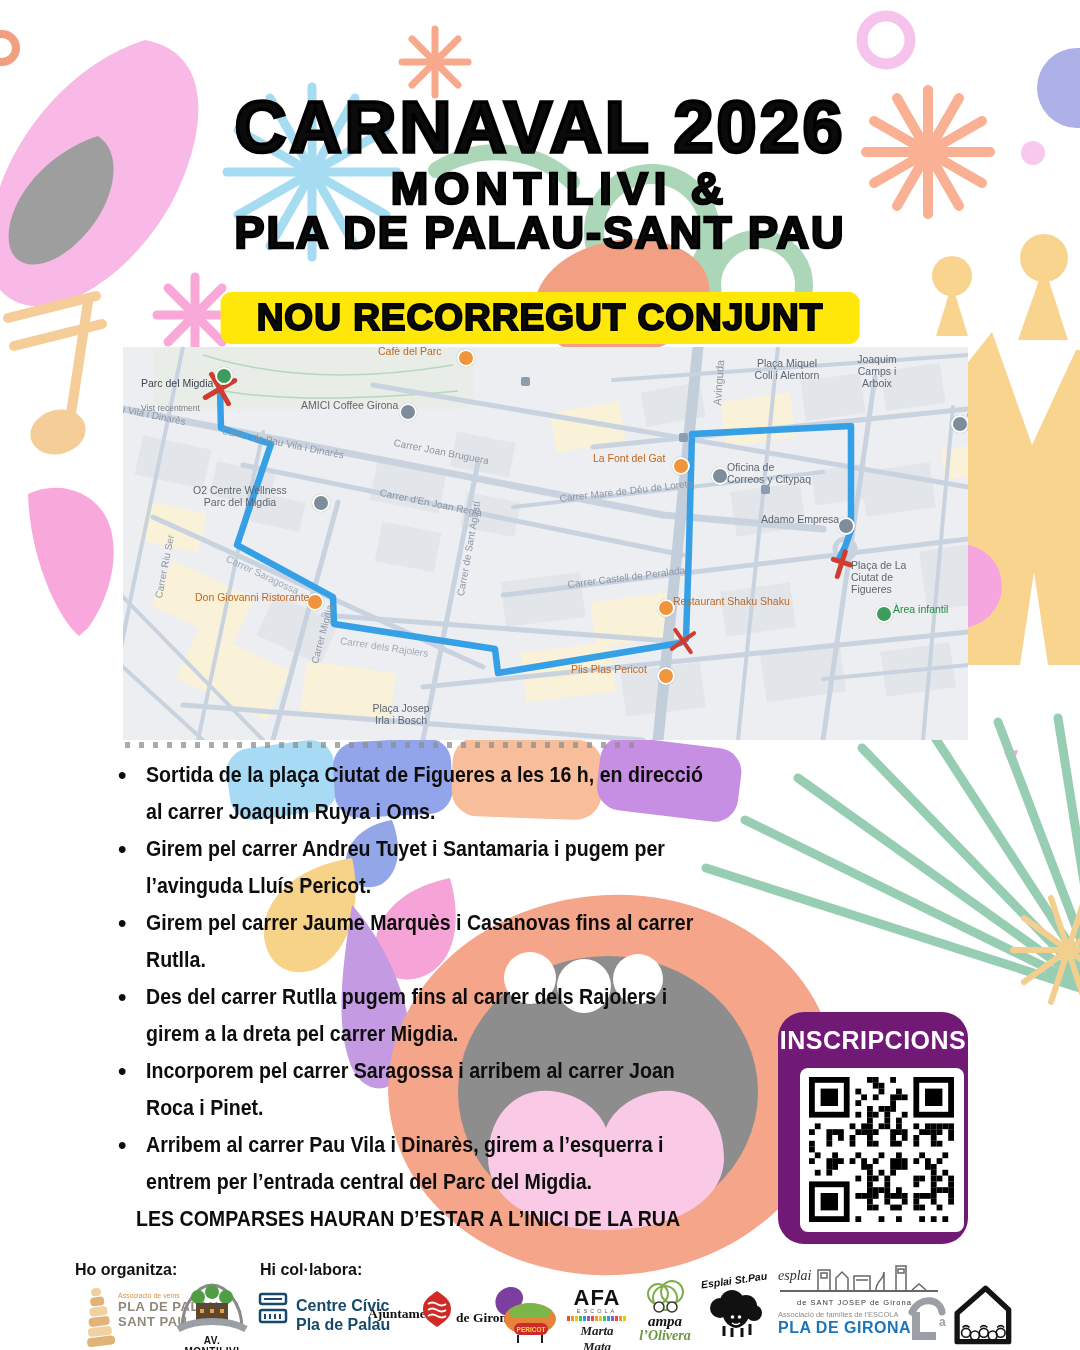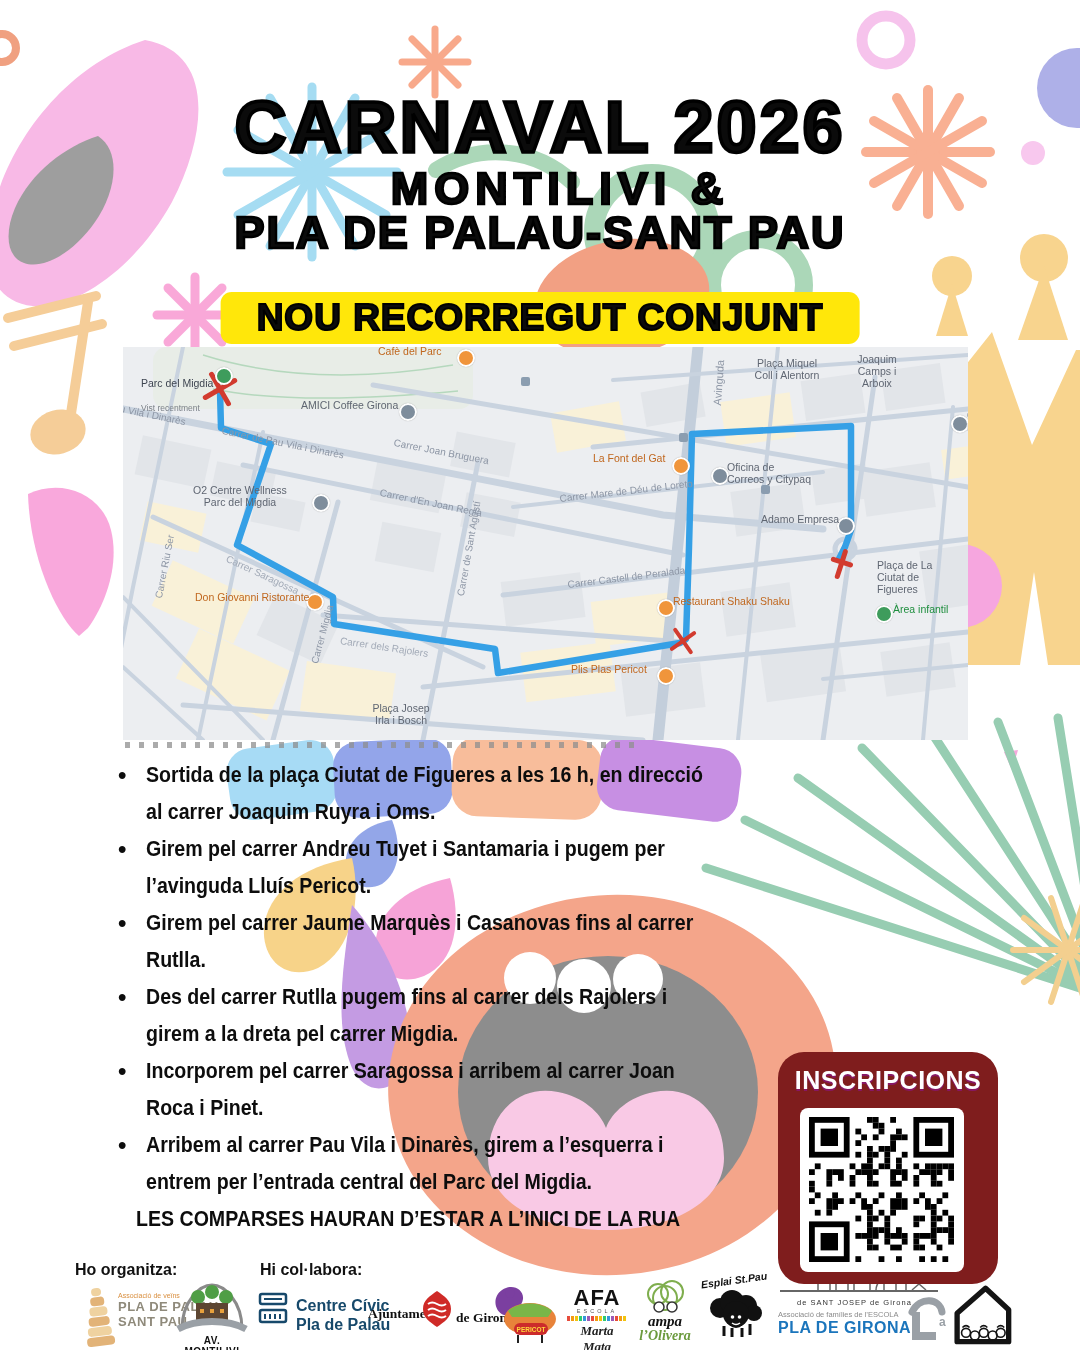--- a/index.html
+++ b/index.html
@@ -40,21 +40,21 @@
     background:repeating-linear-gradient(90deg,#8f8f8f 0 5px,transparent 5px 14px);}
   
   .bullets{left:118px;top:756px;width:810px;color:#0d0d0d;}
   .brow{display:grid;grid-template-columns:28px 1fr;}
   .bdot{font-size:24px;font-weight:bold;line-height:37px;}
   .btxt{font-size:22.5px;font-weight:bold;line-height:37px;white-space:pre-line;
         transform:scaleX(.87);transform-origin:0 0;}
   .note{margin-left:18px;font-size:22.5px;font-weight:bold;line-height:37px;
         transform:scaleX(.87);transform-origin:0 0;white-space:nowrap;}
   
-  .qr-panel{left:778px;top:1052px;width:220px;height:232px;background:#7f1d1d;border-radius:26px;}
+  .qr-panel{left:778px;top:1012px;width:190px;height:232px;background:#701a75;border-radius:26px;}
   .qr-title{position:absolute;top:14px;left:0;width:100%;text-align:center;color:#fff;
     font-size:25px;font-weight:bold;letter-spacing:.5px;text-shadow:0 2px 0 rgba(140,20,150,.6);}
   .qr-white{position:absolute;left:22px;top:56px;width:164px;height:164px;background:#fff;border-radius:8px;}
   
   .flabel{font-size:16px;font-weight:bold;color:#111;}
   .f-sp-small{font-size:7px;color:#d98f3f;}
   .f-sp-big{font-size:13px;font-weight:bold;color:#8f8a7b;line-height:15px;letter-spacing:.5px;}
   .f-mont{font-size:10px;font-weight:bold;color:#111;text-align:center;letter-spacing:.5px;}
   .f-cc{font-size:16px;font-weight:bold;color:#17496b;line-height:19px;}
   .f-aj{font-family:"Liberation Serif",serif;font-size:13.5px;font-weight:bold;color:#111;}
@@ -331,21 +331,21 @@
   <div class="lbl poi-lbl" style="left:448px;top:316px;">Plis Plas Pericot</div>
   <div class="lbl poi-lbl" style="left:470px;top:105px;">La Font del Gat</div>
   <div class="lbl pl" style="left:618px;top:10px;width:92px;">Plaça Miquel
 Coll i Alentorn</div>
   <div class="lbl pl" style="left:724px;top:6px;width:60px;">Joaquim
 Camps i
 Arboix</div>
   <div class="lbl pl pl-left" style="left:604px;top:114px;">Oficina de
 Correos y Citypaq</div>
   <div class="lbl pl" style="left:638px;top:166px;white-space:nowrap;">Adamo Empresa</div>
-  <div class="lbl pl pl-left" style="left:728px;top:212px;margin-left:26px;">Plaça de La
+  <div class="lbl pl pl-left" style="left:728px;top:212px;">Plaça de La
 Ciutat de
 Figueres</div>
   <div class="lbl green-lbl" style="left:770px;top:256px;">Àrea infantil</div>
   <div class="lbl pl pl-left" style="left:844px;top:62px;">Ce
 Pr</div>
 </div>
 
 <div class="abs content caption-dashes"></div>
 
 <div class="abs content bullets">
@@ -700,21 +700,21 @@
       <path d="M58 30 V18 L64 12 L70 18 V30"></path>
       <path d="M76 30 V16 H92 V30"></path>
         <line x1="78" y1="20" x2="90" y2="20"></line>
       <path d="M98 30 C98 20 106 20 106 12 M106 12 V30"></path>
       <path d="M118 30 V6 H128 V30"></path>
         <rect x="120" y="9" width="6" height="4"></rect>
       <path d="M134 30 L141 24 L148 30"></path>
         <line x1="2" y1="31" x2="160" y2="31" stroke-width="2"></line>
     </g>
   </svg>
-  <div style="margin-top:-30px;margin-left:37px;">
+  <div style="margin-top:-30px;">
     <span class="f-esplai">esplai</span>
   </div>
   <div class="f-sj" style="margin-top:14px;">de SANT JOSEP de Girona</div>
 </div>
 
 <div class="abs content" style="left:778px;top:1310px;width:140px;">
   <div class="f-pg-small">Associació de famílies de l’ESCOLA</div>
   <div class="f-pg-big">PLA DE GIRONA</div>
 </div>
 <div class="abs content" style="left:906px;top:1292px;">

